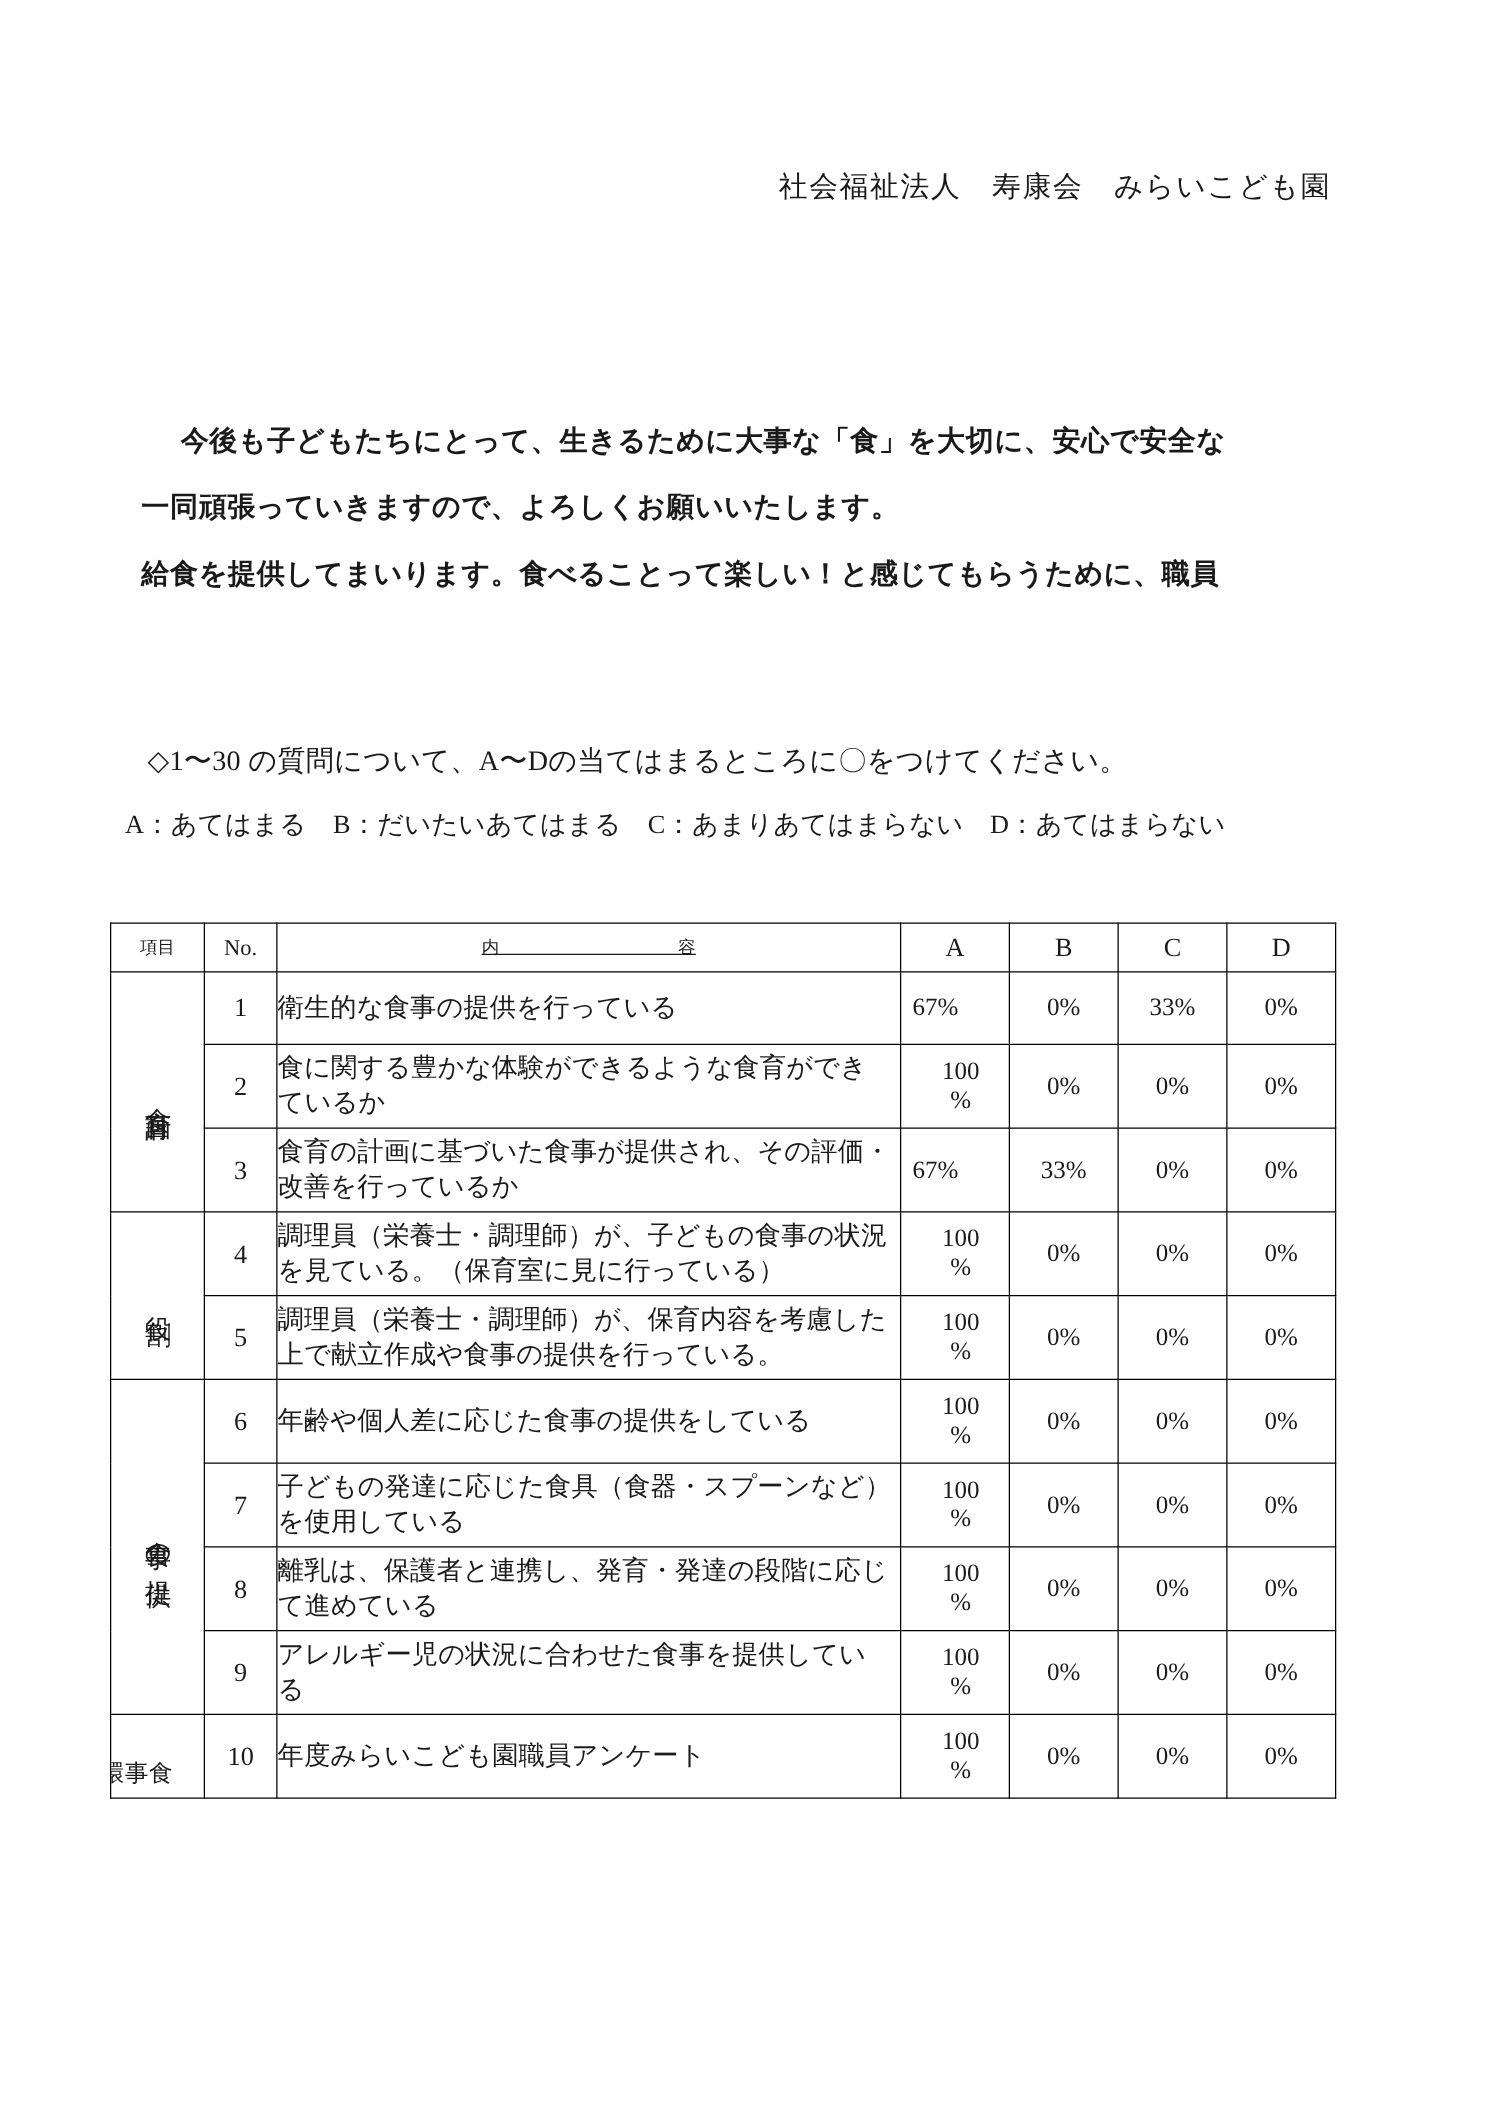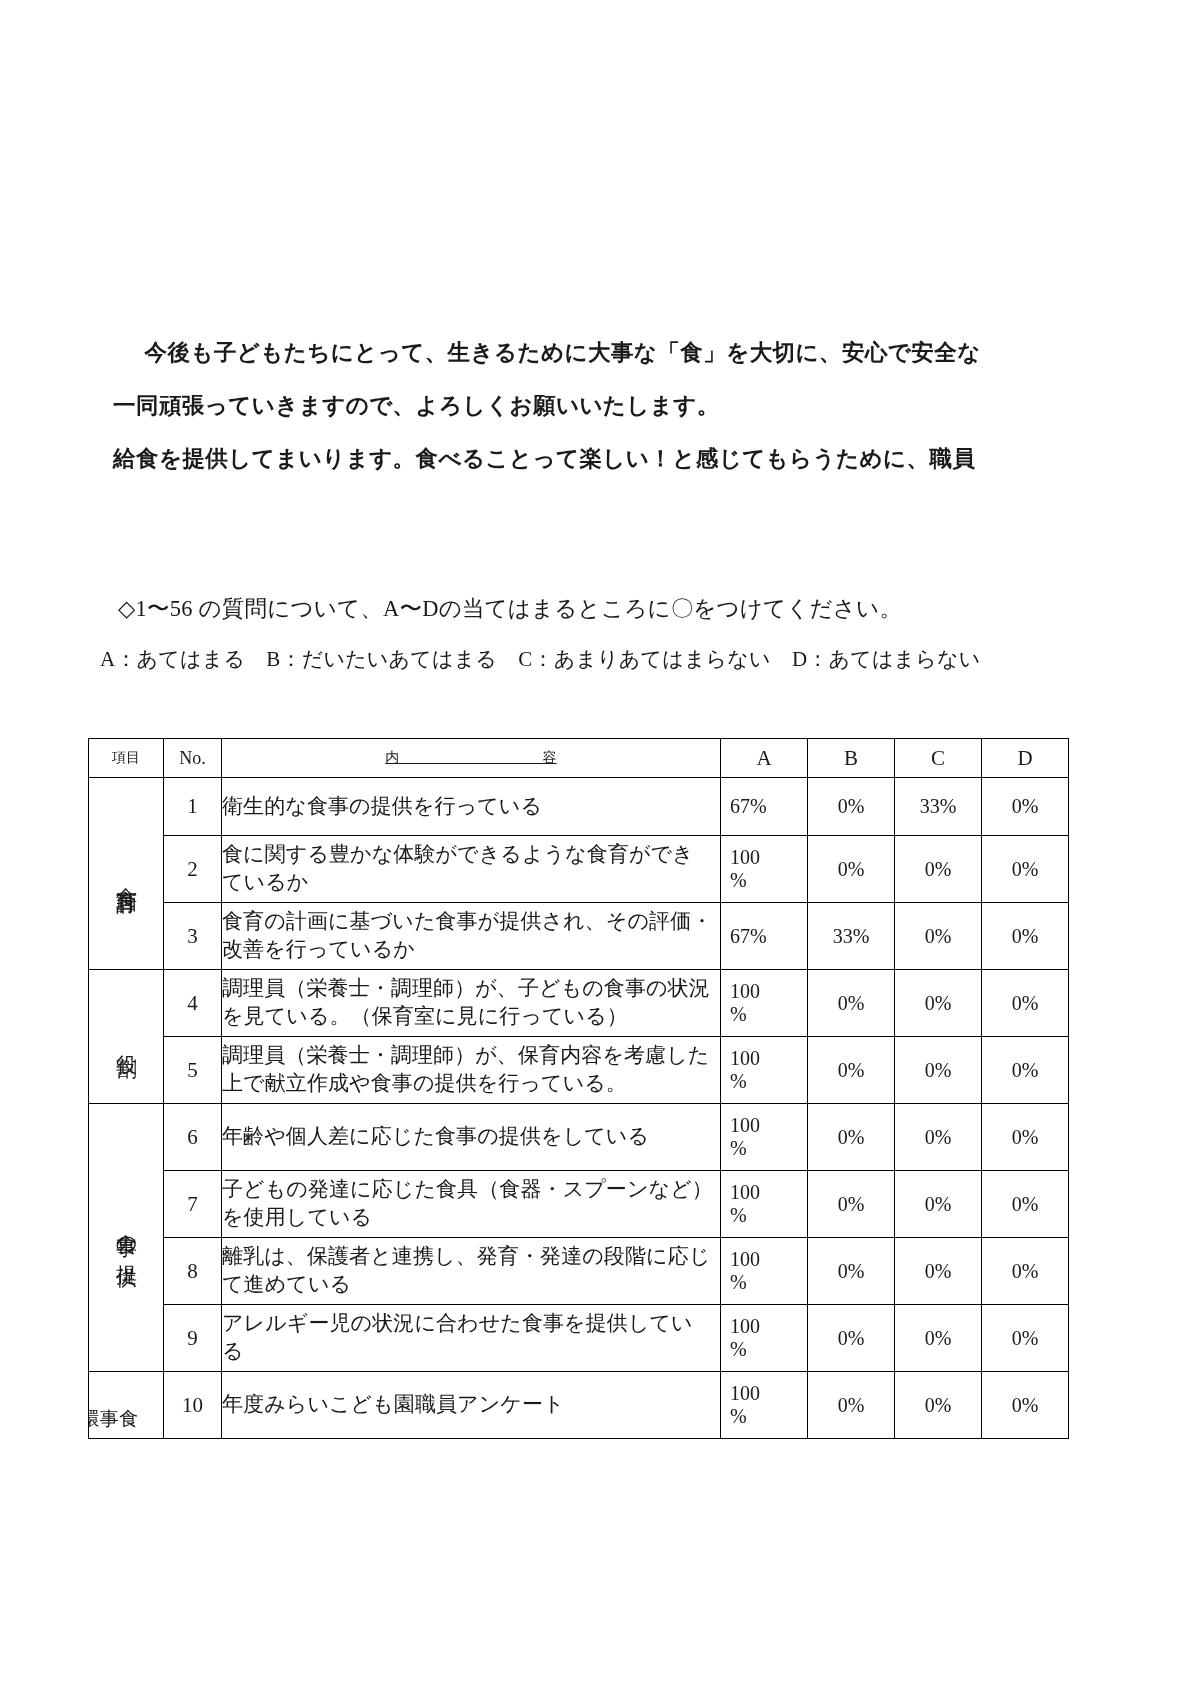--- a/index.html
+++ b/index.html
@@ -162,39 +162,41 @@
     font-size: 20px;
     padding: 2px 4px;
   }
   td.opt-cell.a-col {
     text-align: left;
     padding-left: 9px;
     line-height: 1.15;
   }
   td.opt-cell.a-col.wrapped {
     word-break: break-all;
+    text-align: center;
   }
 
   .row-h1 { height: 58px; }
   .row-h2 { height: 67px; }
 </style>
 </head>
 <body>
 
 <div class="page">
 
+  <div class="org-line">社会福祉法人　寿康会　みらいこども園</div>
 
 
   <div class="intro">
     <p class="indent">今後も子どもたちにとって、生きるために大事な「食」を大切に、安心で安全な</p>
     <p>一同頑張っていきますので、よろしくお願いいたします。</p>
     <p>給食を提供してまいります。食べることって楽しい！と感じてもらうために、職員</p>
   </div>
 
-  <div class="instruction">◇1〜56 の質問について、A〜Dの当てはまるところに〇をつけてください。</div>
+  <div class="instruction">◇1〜30 の質問について、A〜Dの当てはまるところに〇をつけてください。</div>
 
   <div class="legend">A：あてはまる　B：だいたいあてはまる　C：あまりあてはまらない　D：あてはまらない</div>
 
   <div class="survey-table-wrap">
     <table class="survey">
       <colgroup>
         <col class="c-cat">
           <col class="c-no">
           <col class="c-text">
         <col class="c-opt">

